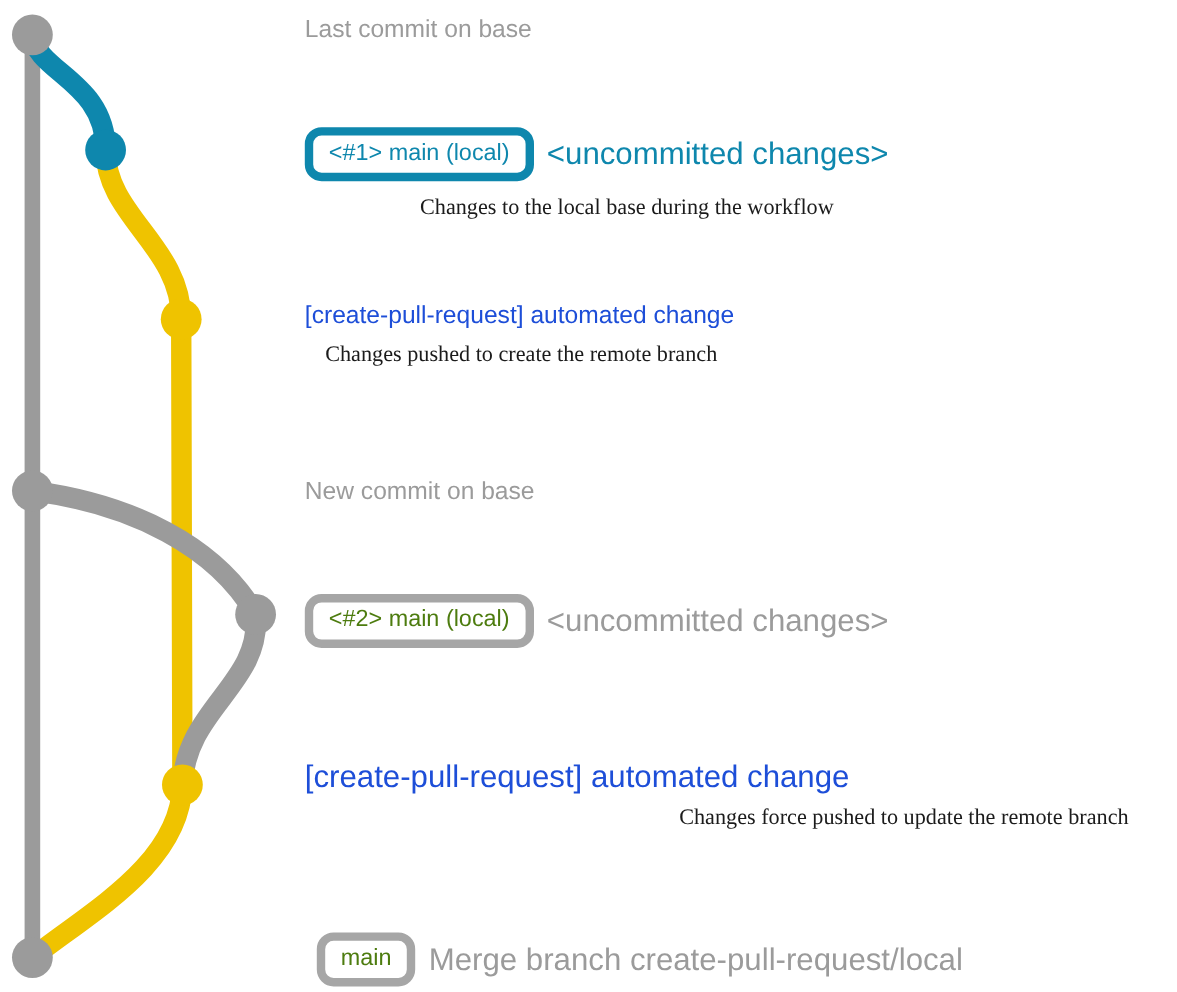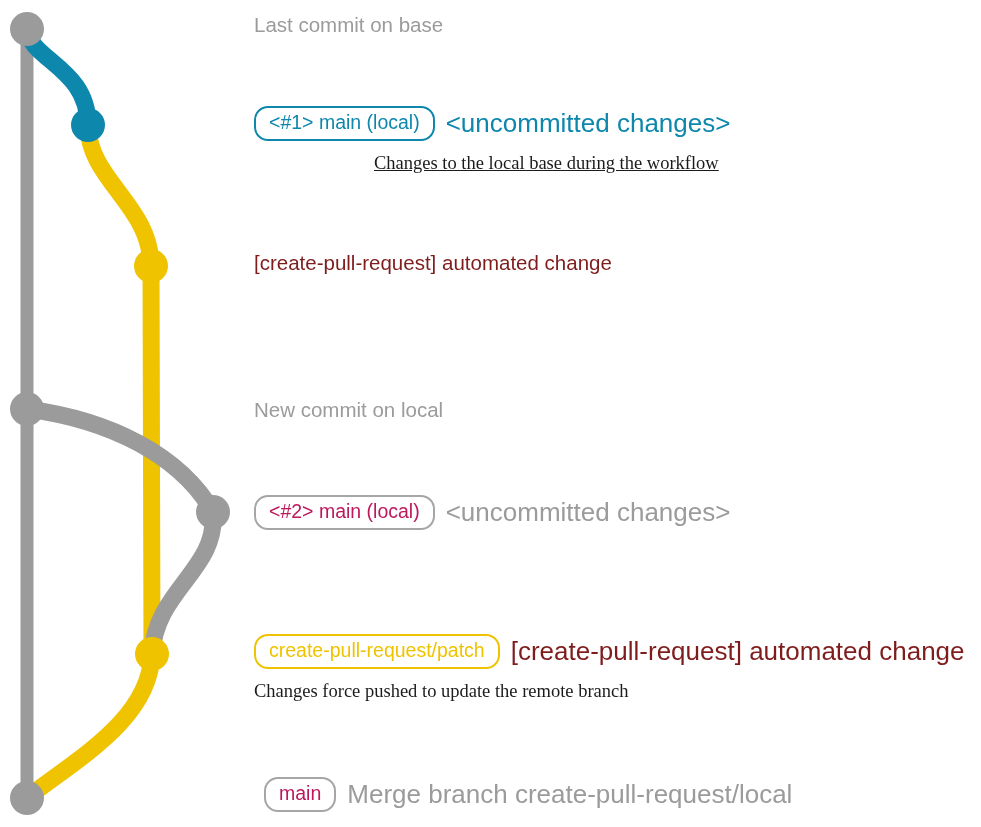--- a/index.html
+++ b/index.html
@@ -40,65 +40,65 @@
   }
   .ann-head {
     display: flex;
     align-items: center;
     gap: 11px;
   }
 
   
   .tag {
     display: inline-block;
-    border: 2px solid #0f172a;
+    border: 7px solid #0f172a;
     border-radius: 14px;
     padding: 5px 13px 6px 13px;
     font-size: 19.5px;
     line-height: 1;
     color: #999999;
     background: #ffffff;
   }
   .tag.blue   { border-color: #0e87ad; color: #0e87ad; }
   .tag.yellow { border-color: #efc300; color: #efc300; }
-  .tag.gray   { border-color: #a6a6a6; color: #be185d; }
+  .tag.gray   { border-color: #a6a6a6; color: #4d7c0f; }
 
   
   .subject {
     font-size: 26px;
     line-height: 1;
     color: #9b9b9b;
   }
   .subject.blue   { color: #0e87ad; }
-  .subject.yellow { color: #7f1d1d; }
+  .subject.yellow { color: #1d4ed8; }
   .subject.gray   { color: #9b9b9b; }
 
   
   .ann-plain .subject { font-size: 20.5px; }
 
   
   .descr {
     font-family: "Liberation Serif", serif;
     font-size: 18.5px;
     line-height: 1;
     color: #1b1b1b;
     margin-top: 13px;
   }
 
   
   #ann-last-commit       { left: 254px; top: 15px; }
   #ann-local-1           { left: 254px; top: 106px; }
-  #ann-local-1 .descr    { margin-left: 120px; text-decoration: underline; }
+  #ann-local-1 .descr    { margin-left: 96px; }
   #ann-automated-1       { left: 254px; top: 253px; }
   #ann-automated-1 .descr{ margin-left: 17px; }
   #ann-new-commit        { left: 254px; top: 400px; }
   #ann-local-2           { left: 254px; top: 495px; }
   #ann-local-2 .descr    { margin-left: 232px; }
   #ann-automated-2       { left: 254px; top: 634px; }
-  #ann-automated-2 .descr{ }
+  #ann-automated-2 .descr{ margin-left: 312px; }
   #ann-merge             { left: 264px; top: 777px; }
 </style>
 </head>
 <body>
 
 <svg id="graph-canvas" viewBox="0 0 981 827" width="981" height="827" xmlns="http://www.w3.org/2000/svg">
 
   <path d="M 27 29 L 27 409 L 27 798" stroke="#9b9b9b" stroke-width="13" fill="none" stroke-linecap="round"></path>
 
   <path d="M 27 29 C 30 60, 88 68, 88 125" stroke="#0e87ad" stroke-width="17" fill="none" stroke-linecap="round"></path>
@@ -135,38 +135,38 @@
       <span class="tag blue">&lt;#1&gt; main (local)</span>
       <span class="subject blue">&lt;uncommitted changes&gt;</span>
     </div>
     <div class="descr">Changes to the local base during the workflow</div>
   </div>
 
   <div class="ann ann-plain" id="ann-automated-1">
     <div class="ann-head">
       <span class="subject yellow">[create-pull-request] automated change</span>
     </div>
+    <div class="descr">Changes pushed to create the remote branch</div>
   </div>
 
   <div class="ann ann-plain" id="ann-new-commit">
     <div class="ann-head">
-      <span class="subject gray">New commit on local</span>
+      <span class="subject gray">New commit on base</span>
     </div>
   </div>
 
   <div class="ann" id="ann-local-2">
     <div class="ann-head">
       <span class="tag gray">&lt;#2&gt; main (local)</span>
       <span class="subject gray">&lt;uncommitted changes&gt;</span>
     </div>
   </div>
 
   <div class="ann" id="ann-automated-2">
     <div class="ann-head">
-      <span class="tag yellow">create-pull-request/patch</span>
       <span class="subject yellow">[create-pull-request] automated change</span>
     </div>
     <div class="descr">Changes force pushed to update the remote branch</div>
   </div>
 
   <div class="ann" id="ann-merge">
     <div class="ann-head">
       <span class="tag gray">main</span>
       <span class="subject gray">Merge branch create-pull-request/local</span>
     </div>

